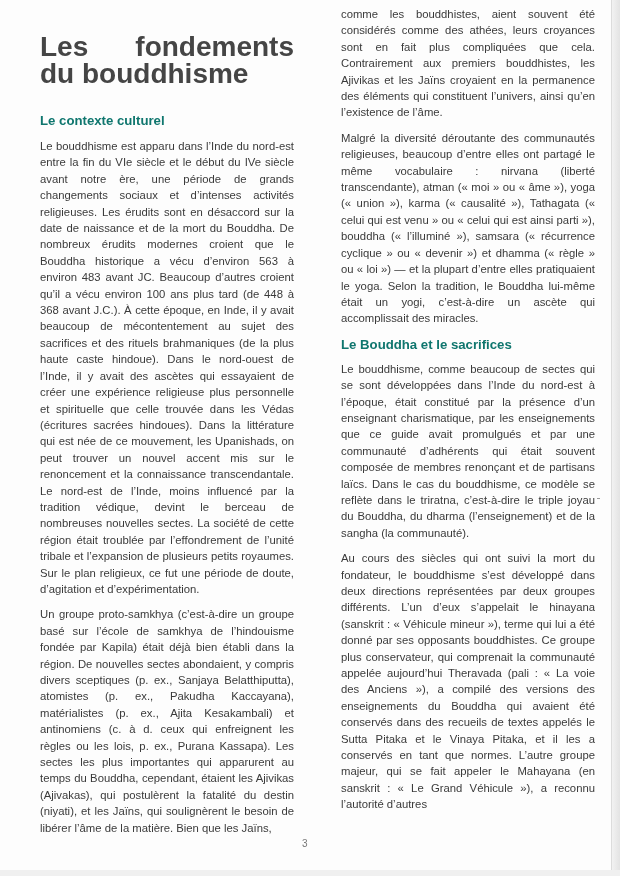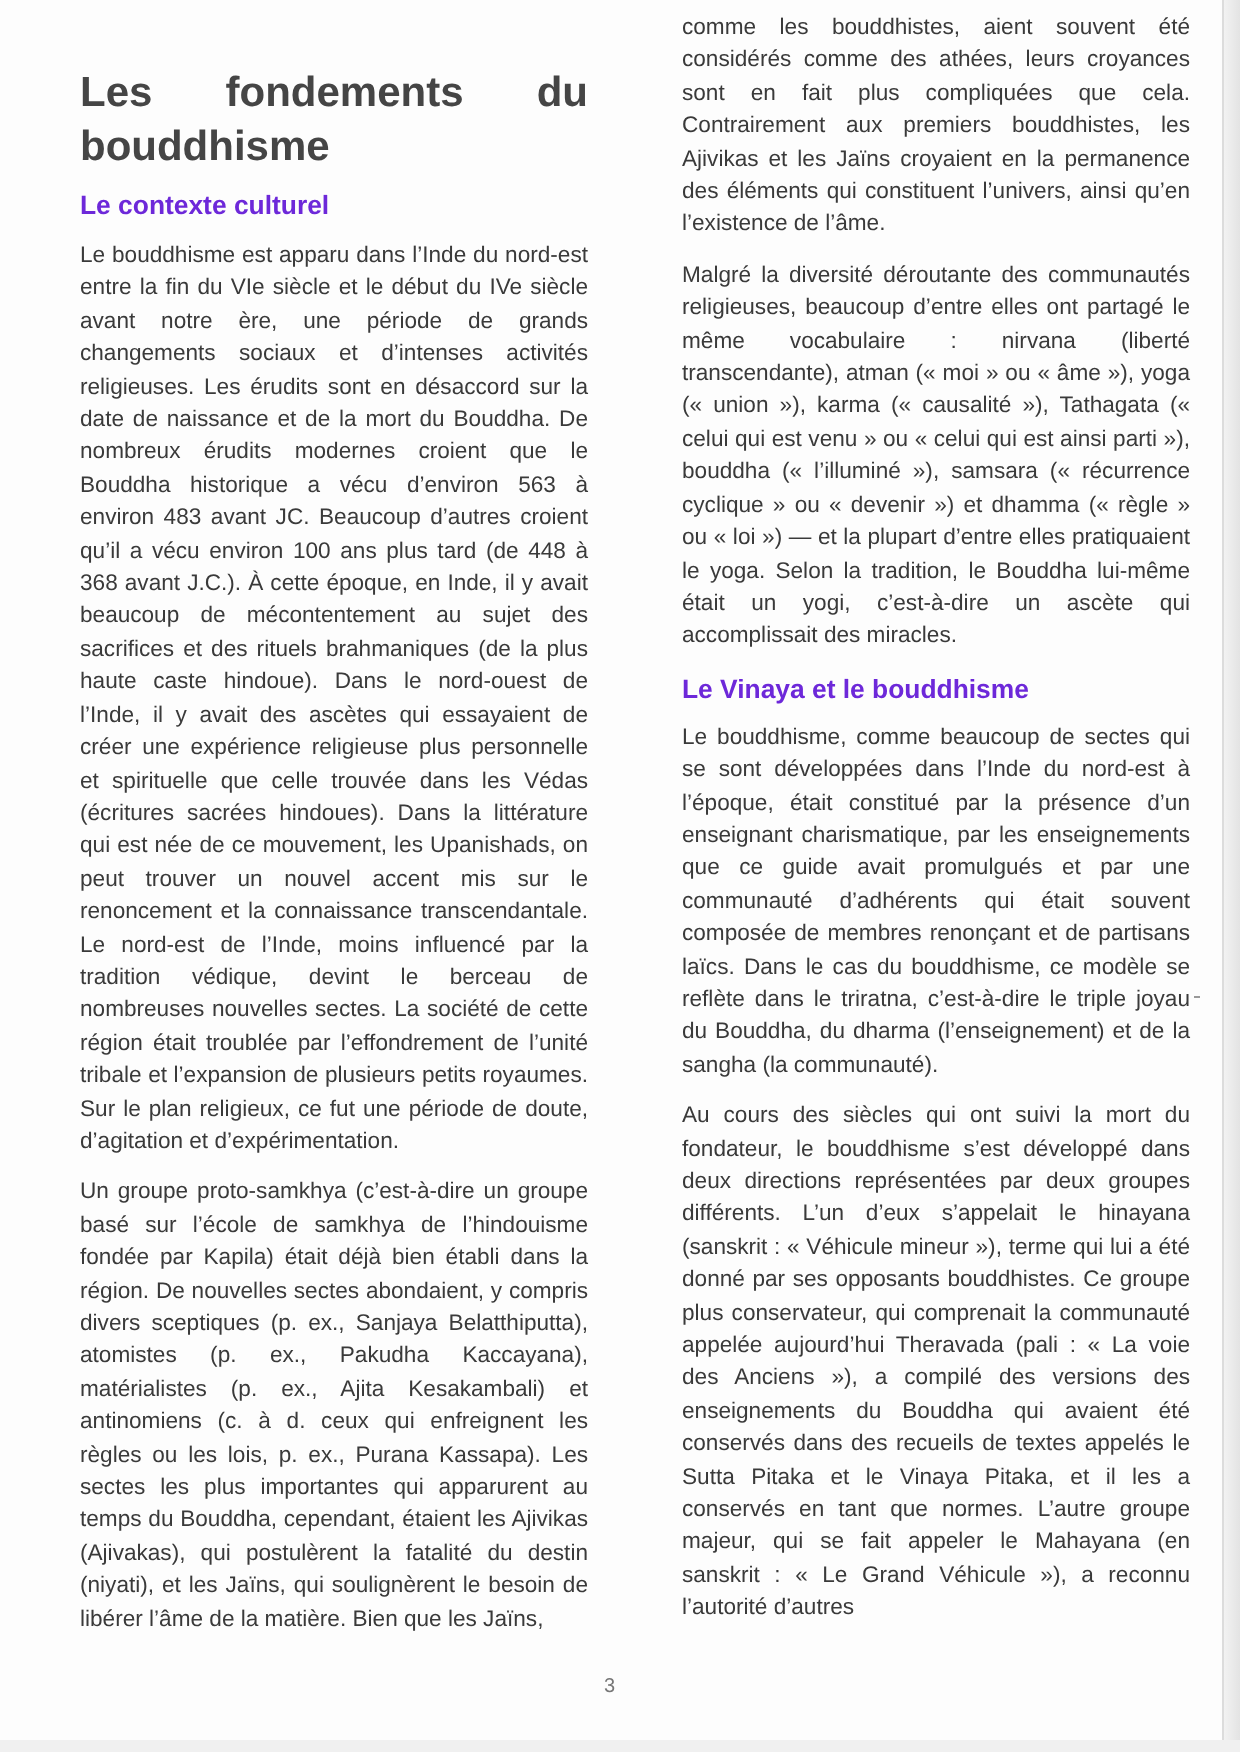--- a/index.html
+++ b/index.html
@@ -24,26 +24,26 @@
     background: #f0f0f0;
   }
   .col {
     position: absolute; top: 0;
     font-size: 11.3px; line-height: 16.4px;
     text-align: justify;
   }
   .col-left { left: 40px; width: 254px; top: 33px; }
   .col-right { left: 341px; width: 254px; top: 6px; }
   h1 {
-    font-size: 21px; line-height: 27px; font-weight: bold;
-    margin: 0 0 7px 0; color: #454545;
+    font-size: 28px; line-height: 27px; font-weight: bold;
+    margin: 0 0 25px 0; color: #454545;
   }
   h2 {
     font-size: 13.2px; line-height: 18px; font-weight: bold;
-    margin: 0 0 8px 0; color: #6d28d9;
+    margin: 0 0 8px 0; color: #0f766e;
   }
   p { margin: 0 0 9px 0; }
   .col-right h2 { margin-top: 2px; margin-bottom: 7px; }
   .page-number {
     position: absolute; left: 302px; top: 838px;
     font-size: 10px; color: #777;
   }
   .scan-noise {
     position: absolute; left: 6px; top: 440px; width: 22px; height: 40px;
     color: #bbb; font-size: 8px; line-height: 9px;
@@ -60,21 +60,21 @@
   <div class="col col-left">
     <h1>Les fondements du bouddhisme</h1>
     <h2>Le contexte culturel</h2>
     <p>Le bouddhisme est apparu dans l’Inde du nord-est entre la fin du VIe siècle et le début du IVe siècle avant notre ère, une période de grands changements sociaux et d’intenses activités religieuses. Les érudits sont en désaccord sur la date de naissance et de la mort du Bouddha. De nombreux érudits modernes croient que le Bouddha historique a vécu d’environ 563 à environ 483 avant JC. Beaucoup d’autres croient qu’il a vécu environ 100 ans plus tard (de 448 à 368 avant J.C.). À cette époque, en Inde, il y avait beaucoup de mécontentement au sujet des sacrifices et des rituels brahmaniques (de la plus haute caste hindoue). Dans le nord-ouest de l’Inde, il y avait des ascètes qui essayaient de créer une expérience religieuse plus personnelle et spirituelle que celle trouvée dans les Védas (écritures sacrées hindoues). Dans la littérature qui est née de ce mouvement, les Upanishads, on peut trouver un nouvel accent mis sur le renoncement et la connaissance transcendantale. Le nord-est de l’Inde, moins influencé par la tradition védique, devint le berceau de nombreuses nouvelles sectes. La société de cette région était troublée par l’effondrement de l’unité tribale et l’expansion de plusieurs petits royaumes. Sur le plan religieux, ce fut une période de doute, d’agitation et d’expérimentation.</p>
     <p>Un groupe proto-samkhya (c’est-à-dire un groupe basé sur l’école de samkhya de l’hindouisme fondée par Kapila) était déjà bien établi dans la région. De nouvelles sectes abondaient, y compris divers sceptiques (p. ex., Sanjaya Belatthiputta), atomistes (p. ex., Pakudha Kaccayana), matérialistes (p. ex., Ajita Kesakambali) et antinomiens (c. à d. ceux qui enfreignent les règles ou les lois, p. ex., Purana Kassapa). Les sectes les plus importantes qui apparurent au temps du Bouddha, cependant, étaient les Ajivikas (Ajivakas), qui postulèrent la fatalité du destin (niyati), et les Jaïns, qui soulignèrent le besoin de libérer l’âme de la matière. Bien que les Jaïns,</p>
   </div>
 
   <div class="col col-right">
     <p>comme les bouddhistes, aient souvent été considérés comme des athées, leurs croyances sont en fait plus compliquées que cela. Contrairement aux premiers bouddhistes, les Ajivikas et les Jaïns croyaient en la permanence des éléments qui constituent l’univers, ainsi qu’en l’existence de l’âme.</p>
     <p>Malgré la diversité déroutante des communautés religieuses, beaucoup d’entre elles ont partagé le même vocabulaire : nirvana (liberté transcendante), atman (« moi » ou « âme »), yoga (« union »), karma (« causalité »), Tathagata (« celui qui est venu » ou « celui qui est ainsi parti »), bouddha (« l’illuminé »), samsara (« récurrence cyclique » ou « devenir ») et dhamma (« règle » ou « loi ») — et la plupart d’entre elles pratiquaient le yoga. Selon la tradition, le Bouddha lui-même était un yogi, c’est-à-dire un ascète qui accomplissait des miracles.</p>
-    <h2>Le Vinaya et le bouddhisme</h2>
+    <h2>Le Bouddha et le sacrifices</h2>
     <p>Le bouddhisme, comme beaucoup de sectes qui se sont développées dans l’Inde du nord-est à l’époque, était constitué par la présence d’un enseignant charismatique, par les enseignements que ce guide avait promulgués et par une communauté d’adhérents qui était souvent composée de membres renonçant et de partisans laïcs. Dans le cas du bouddhisme, ce modèle se reflète dans le triratna, c’est-à-dire le triple joyau du Bouddha, du dharma (l’enseignement) et de la sangha (la communauté).</p>
     <p>Au cours des siècles qui ont suivi la mort du fondateur, le bouddhisme s’est développé dans deux directions représentées par deux groupes différents. L’un d’eux s’appelait le hinayana (sanskrit : « Véhicule mineur »), terme qui lui a été donné par ses opposants bouddhistes. Ce groupe plus conservateur, qui comprenait la communauté appelée aujourd’hui Theravada (pali : « La voie des Anciens »), a compilé des versions des enseignements du Bouddha qui avaient été conservés dans des recueils de textes appelés le Sutta Pitaka et le Vinaya Pitaka, et il les a conservés en tant que normes. L’autre groupe majeur, qui se fait appeler le Mahayana (en sanskrit : « Le Grand Véhicule »), a reconnu l’autorité d’autres</p>
   </div>
 
   <div class="page-number">3</div>
 
   <div class="scan-noise"></div>
   <div class="dash-mark"></div>
 </div>
 

